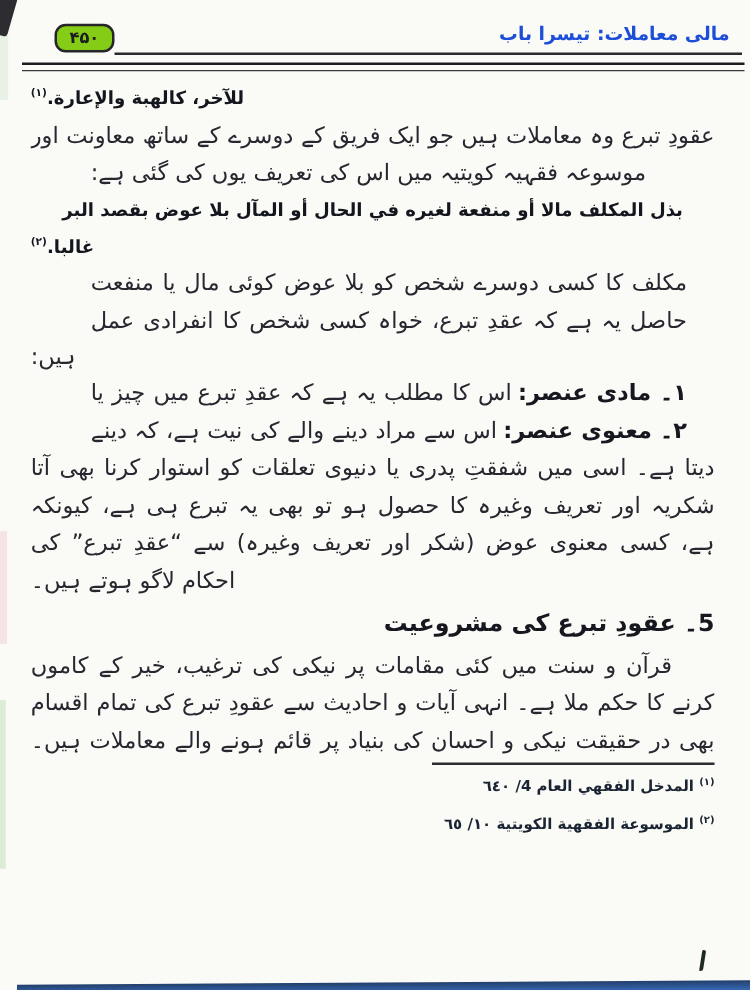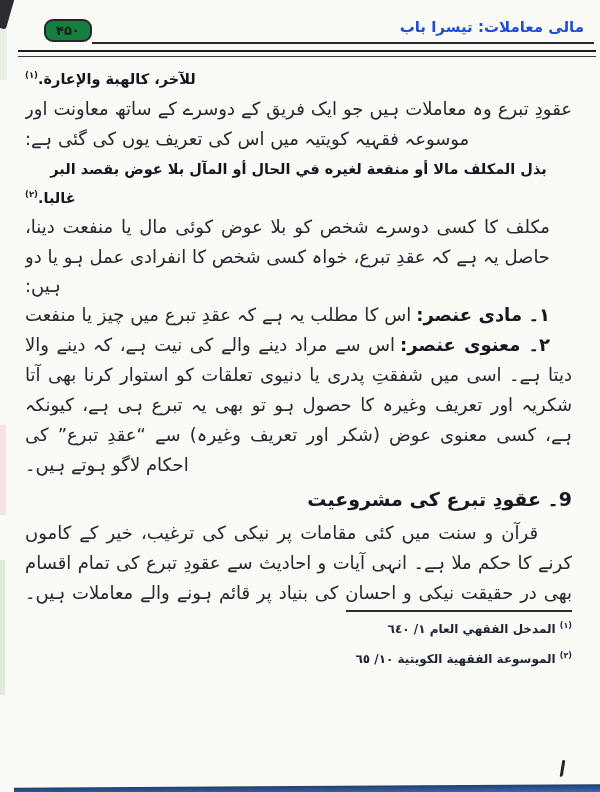--- a/index.html
+++ b/index.html
@@ -15,41 +15,41 @@
       direction: rtl;
     }
 
     
     .header { position: absolute; top: 0; left: 0; right: 0; height: 62px; }
     .page-number-box {
       position: absolute; top: 19px; left: 44px;
       border: 2px solid #26262a; border-radius: 9px;
       height: 23px; line-height: 19px; padding: 0 10px;
       font-size: 13px; font-weight: bold; color: #1b1b20;
-      background: #15803d; z-index: 3; letter-spacing: 1px;
+      background: #84cc16; z-index: 3; letter-spacing: 1px;
       direction: rtl;
     }
     .header-title {
       position: absolute; top: 18px; right: 16px;
       font-size: 15px; font-weight: bold; color: #1d4ed8;
     }
     .rule-a { position: absolute; top: 42px; left: 92px; right: 6px; height: 1.5px; background: #2b2b2e; }
     .rule-b { position: absolute; top: 50px; left: 18px; right: 4px; height: 2.2px; background: #1d1d21; }
     .rule-c { position: absolute; top: 56px; left: 18px; right: 4px; height: 1.2px; background: #3a3a3e; }
 
     
     .body-text { position: absolute; top: 64px; right: 28px; left: 25px; direction: rtl; }
     .line {
       font-size: 18px; line-height: 30px; height: 30px;
       color: #26272f; overflow: hidden; white-space: normal;
     }
     .just   { text-align: justify; text-align-last: justify; }
     .right  { text-align: left; }
     .center { text-align: center; }
-    .indent  { padding-right: 22px; }
+    .indent  { padding-right: 22px; margin-left: 48px; }
     .indent2 { padding-right: 34px; }
     .h28 { height: 28px; line-height: 28px; }
     .lead { font-weight: bold; color: #17181f; margin-left: 5px; }
     .arabic { font-weight: bold; font-size: 14.5px; color: #14161e; }
     sup { font-size: 8.5px; vertical-align: super; line-height: 0; }
 
     .heading {
       font-size: 19px; font-weight: bold; color: #16171f;
       height: 38px; line-height: 38px; text-align: right; overflow: hidden;
     }
@@ -124,29 +124,29 @@
     </div>
 
     <div class="line just indent">
       <span class="lead">۲۔ معنوی عنصر:</span><span>اس سے مراد دینے والے کی نیت ہے، کہ دینے والا نیکی اور احسان کے طور پر کسی کو بلا عوض چیز</span>
     </div>
     <div class="line just">دیتا ہے۔ اسی میں شفقتِ پدری یا دنیوی تعلقات کو استوار کرنا بھی آتا ہے۔ اور اگر تبرع و بلاعوض چیز دینے سے کسی کا مقصد</div>
     <div class="line just">شکریہ اور تعریف وغیرہ کا حصول ہو تو بھی یہ تبرع ہی ہے، کیونکہ تبرع میں جو عوض نہیں لیا جاتا، اس سے مادی عوض مراد</div>
     <div class="line just">ہے، کسی معنوی عوض (شکر اور تعریف وغیرہ) سے “عقدِ تبرع” کی تکییف میں کوئی فرق نہیں آتا، بلکہ اس پر تبرع ہی کے</div>
     <div class="line right">احکام لاگو ہوتے ہیں۔</div>
 
-    <div class="heading">9۔ عقودِ تبرع کی مشروعیت</div>
+    <div class="heading">5۔ عقودِ تبرع کی مشروعیت</div>
 
     <div class="line just indent2">قرآن و سنت میں کئی مقامات پر نیکی کی ترغیب، خیر کے کاموں میں معاونت اور لوگوں کے ساتھ احسان و اچھائی</div>
     <div class="line just">کرنے کا حکم ملا ہے۔ انہی آیات و احادیث سے عقودِ تبرع کی تمام اقسام کا مجموعی طور پر ثبوت بھی ملتا ہے، کیونکہ عقودِ تبرع</div>
     <div class="line just">بھی در حقیقت نیکی و احسان کی بنیاد پر قائم ہونے والے معاملات ہیں۔ اس کے علاوہ ہر عقدِ تبرع (مثلاً ہبہ، عاریت وغیرہ)</div>
 
     <div class="fn-sep"></div>
     <div class="footnote">
-      <sup>(١)</sup> <span>المدخل الفقهي العام ١/ ٦٤٠</span>
+      <sup>(١)</sup> <span>المدخل الفقهي العام 4/ ٦٤٠</span>
     </div>
     <div class="footnote">
       <sup>(٢)</sup> <span>الموسوعة الفقهية الكويتية ١٠/ ٦٥</span>
     </div>
   </div>
 
   <div class="pen-mark"></div>
   <div class="bottom-bar"></div>
 
 </div>

